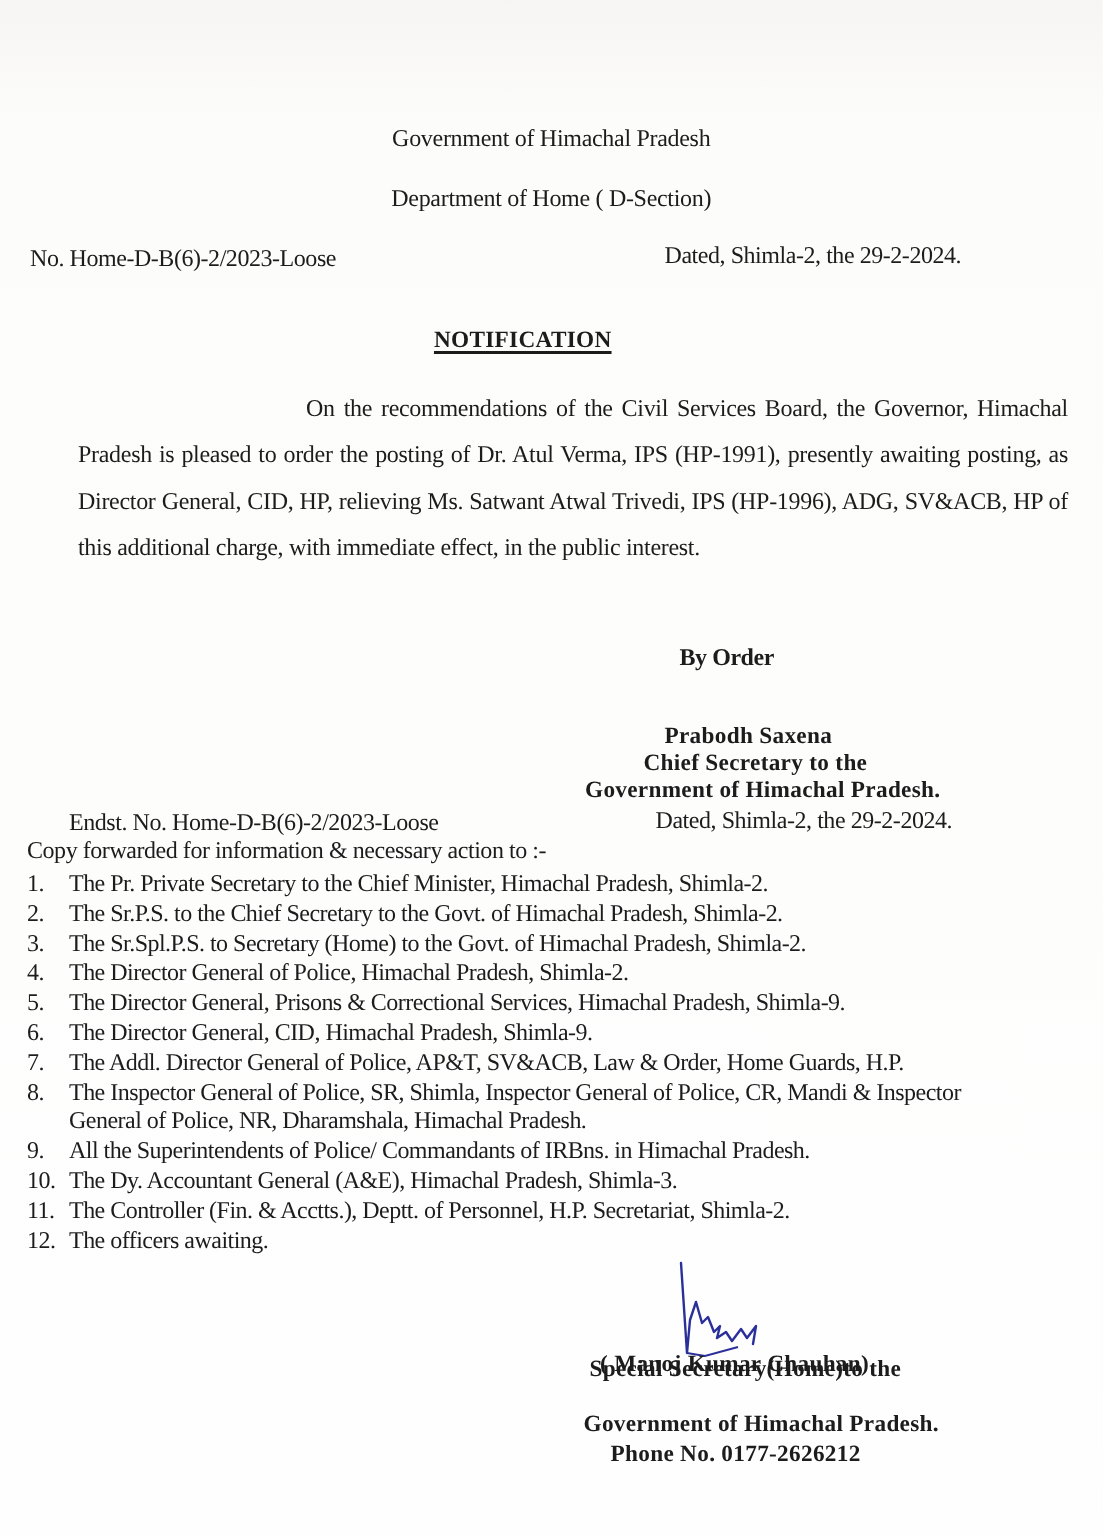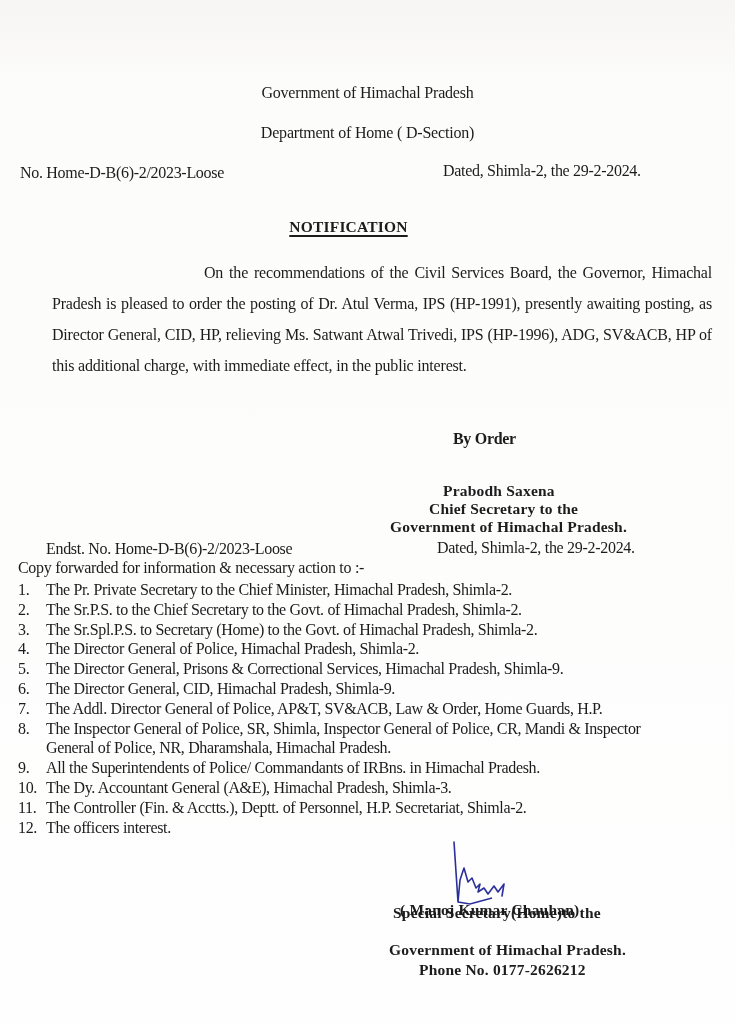--- a/index.html
+++ b/index.html
@@ -99,27 +99,27 @@
     <div class="li">
         <span class="num">10.</span>
         <span class="txt">The Dy. Accountant General (A&amp;E), Himachal Pradesh, Shimla-3.</span>
       </div>
     <div class="li">
         <span class="num">11.</span>
         <span class="txt">The Controller (Fin. &amp; Acctts.), Deptt. of Personnel, H.P. Secretariat, Shimla-2.</span>
       </div>
     <div class="li">
         <span class="num">12.</span>
-        <span class="txt">The officers interest.</span>
+        <span class="txt">The officers awaiting.</span>
       </div>
   </div>
 
   <svg class="signature-scrawl" width="80" height="70" viewBox="0 0 80 70">
     <path d="M6 2 L10 62 L12 40 L16 28 L20 42 L24 38 L28 48 L32 44 L30 52 L36 48 L40 54 L46 46 L50 52 L56 44 L54 56" fill="none" stroke="#2a2f9a" stroke-width="1.6" stroke-linejoin="round" stroke-linecap="round"></path>
     <path d="M10 62 L22 64 L44 58" fill="none" stroke="#2a2f9a" stroke-width="1.3"></path>
   </svg>
 
   <div class="abs sig" style="left:400px; top:901px;">( Manoj Kumar Chauhan)</div>
   <div class="abs sig" style="left:393px; top:904px;">Special Secretary(Home)to the</div>
   <div class="abs sig" style="left:389px; top:941px;">Government of Himachal Pradesh.</div>
-  <div class="abs sig" style="left:407px; top:961px;margin-left:12px;">Phone No. 0177-2626212</div>
+  <div class="abs sig" style="left:407px; top:961px;">Phone No. 0177-2626212</div>
 
 </div>
 
 </body></html>

